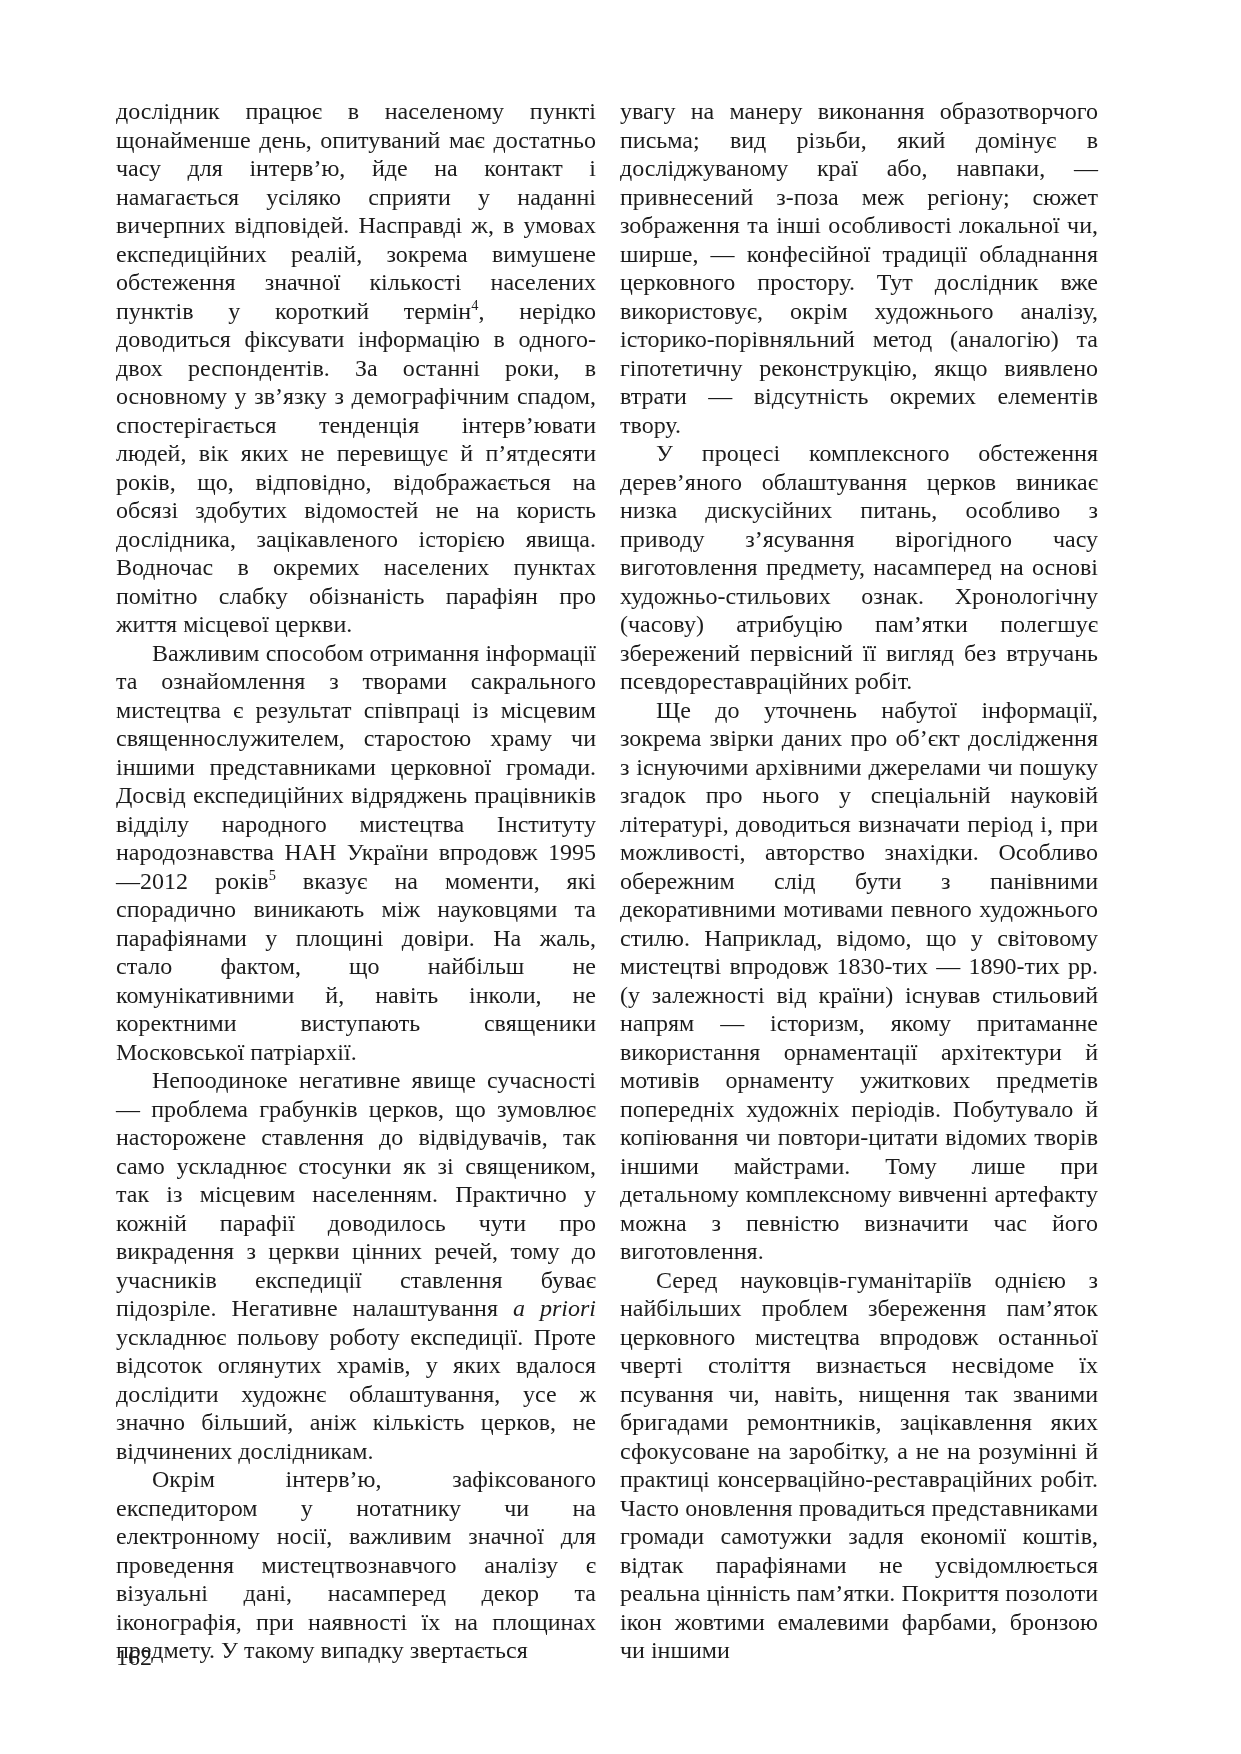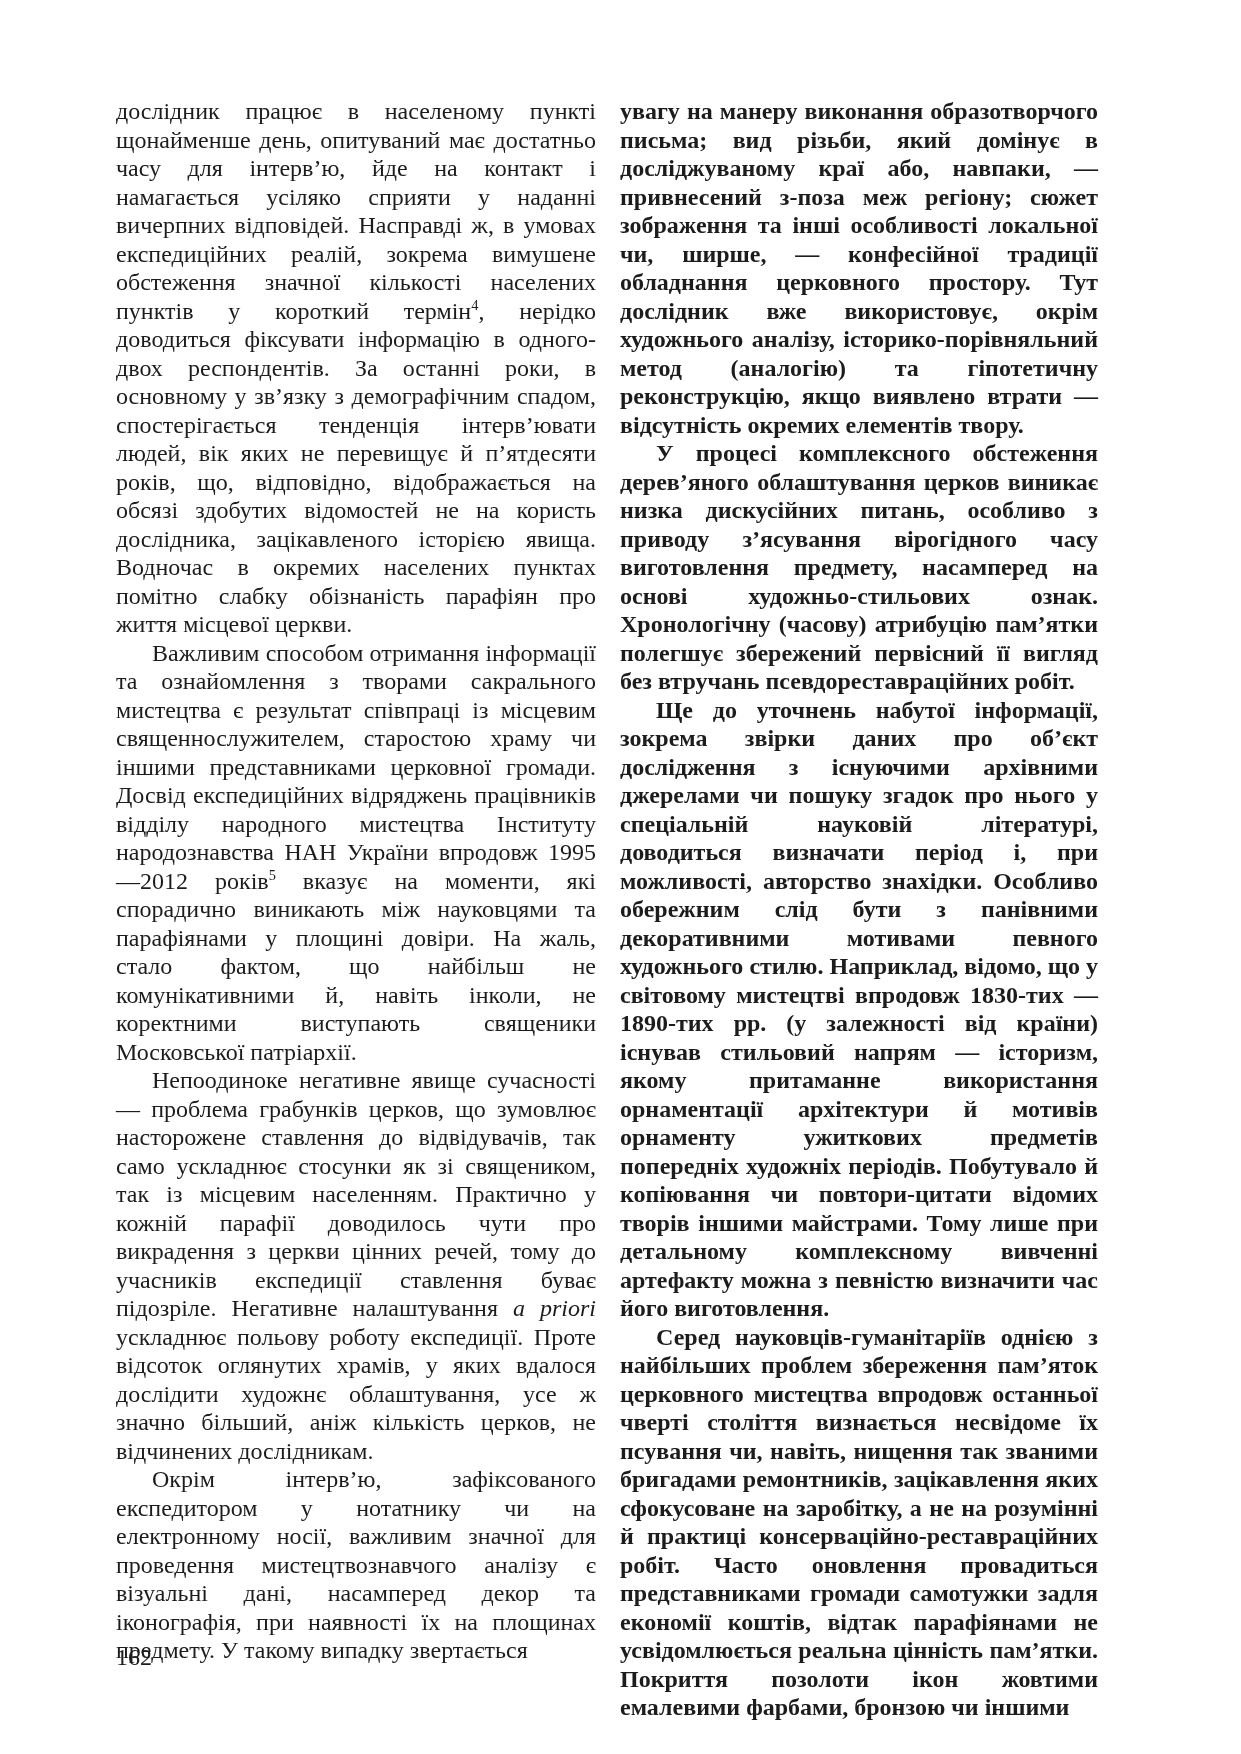--- a/index.html
+++ b/index.html
@@ -16,21 +16,21 @@
   }
   .column {
     position: absolute;
     top: 97px;
     width: 480px;
     font-size: 24px;
     line-height: 28.5px;
     text-align: justify;
   }
   .column-left  { left: 116px; }
-  .column-right { left: 620px; width: 478px; font-weight: bold; }
+  .column-right { left: 620px; width: 478px; }
   p.para {
     margin: 0;
     padding: 0;
     text-indent: 36px;
   }
   p.para.continuation { text-indent: 0; }
   .run-sup    { vertical-align: super; font-size: 0.6em; line-height: 0; }
   .run-italic { font-style: italic; }
   .page-number {
     position: absolute;

